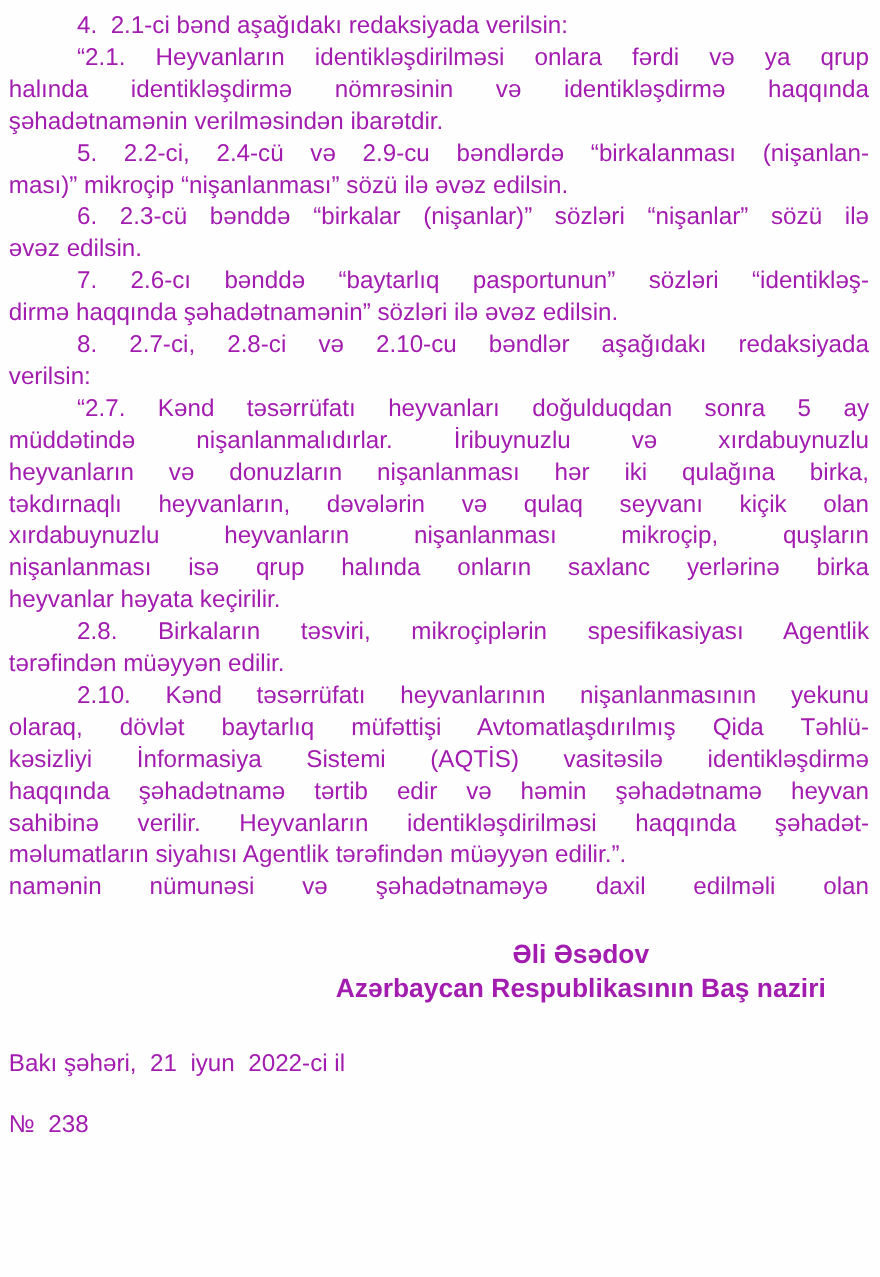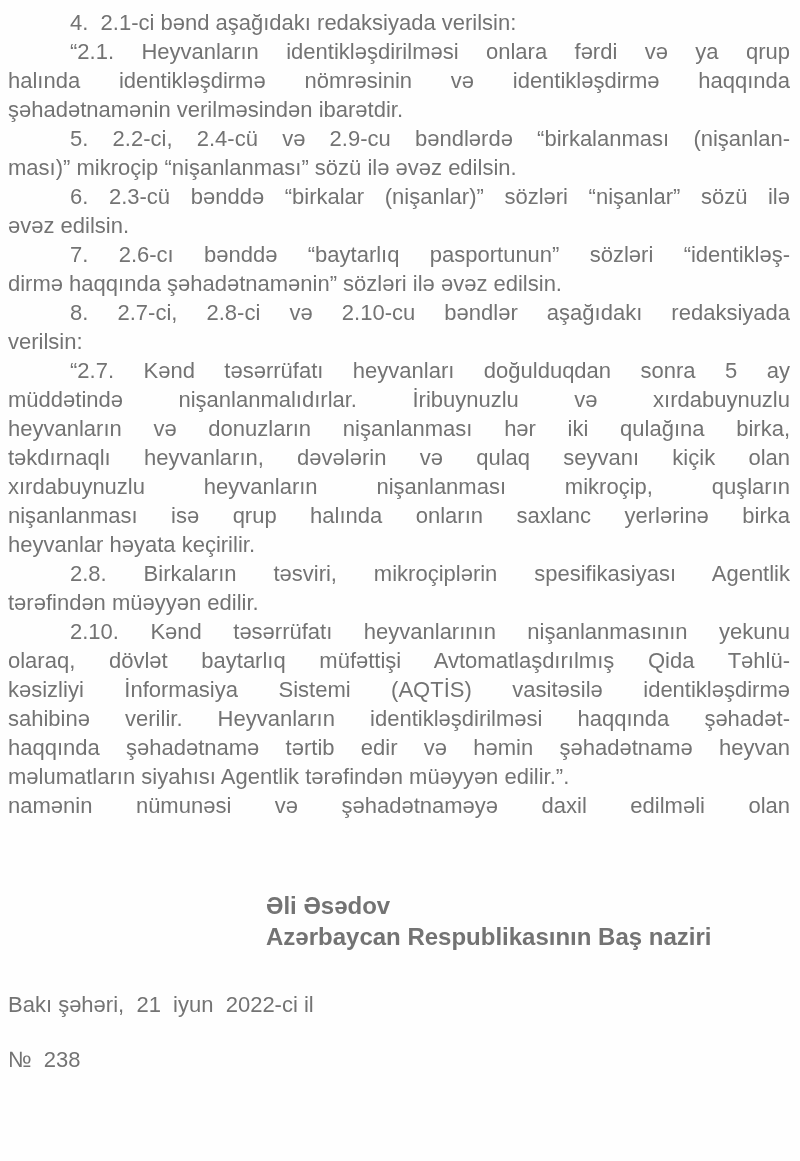--- a/index.html
+++ b/index.html
@@ -7,21 +7,21 @@
     padding: 0;
     background: #ffffff;
   }
   .page {
     position: relative;
     width: 800px;
     height: 1161px;
     box-sizing: border-box;
     padding: 8px 10px 0 8px;
     background: #fefefe;
-    color: #737373;
+    color: #a21caf;
     font-family: "Liberation Sans", "DejaVu Sans", sans-serif;
     font-size: 22px;
     overflow: hidden;
   }
   .doc-body { width: 100%; }
   .para { margin: 0; padding: 0; }
   .line {
     line-height: 29px;
     height: 29px;
     overflow: hidden;
@@ -29,25 +29,25 @@
   .line.justify {
     text-align: justify;
     text-align-last: justify;
   }
   .line.last {
     text-align: left;
     white-space: pre-wrap;
   }
   .line.indent { padding-left: 62px; }
   .signature {
-    margin-top: 70px;
+    margin-top: 32px;
     margin-left: auto;
     margin-right: 0;
     width: 524px;
-    text-align: left;
+    text-align: center;
     font-weight: bold;
     font-size: 24px;
   }
   .signature .sig-line {
     line-height: 31px;
     white-space: nowrap;
   }
   .footer-date {
     margin-top: 38px;
     line-height: 29px;
@@ -99,22 +99,22 @@
         <div class="line last">heyvanlar həyata keçirilir.</div>
       </div>
       <div class="para">
         <div class="line justify indent">2.8. Birkaların təsviri, mikroçiplərin spesifikasiyası Agentlik</div>
         <div class="line last">tərəfindən müəyyən edilir.</div>
       </div>
       <div class="para">
         <div class="line justify indent">2.10. Kənd təsərrüfatı heyvanlarının nişanlanmasının yekunu</div>
         <div class="line justify">olaraq, dövlət baytarlıq müfəttişi Avtomatlaşdırılmış Qida Təhlü-</div>
         <div class="line justify">kəsizliyi İnformasiya Sistemi (AQTİS) vasitəsilə identikləşdirmə</div>
+        <div class="line justify">haqqında şəhadətnamə tərtib edir və həmin şəhadətnamə heyvan</div>
         <div class="line justify">sahibinə verilir. Heyvanların identikləşdirilməsi haqqında şəhadət-</div>
-        <div class="line justify">haqqında şəhadətnamə tərtib edir və həmin şəhadətnamə heyvan</div>
         <div class="line last">məlumatların siyahısı Agentlik tərəfindən müəyyən edilir.”.</div>
         <div class="line justify">namənin nümunəsi və şəhadətnaməyə daxil edilməli olan</div>
       </div>
     </div>
 
   <div class="signature">
     <div class="sig-line">Əli Əsədov</div>
     <div class="sig-line">Azərbaycan Respublikasının Baş naziri</div>
   </div>
 

